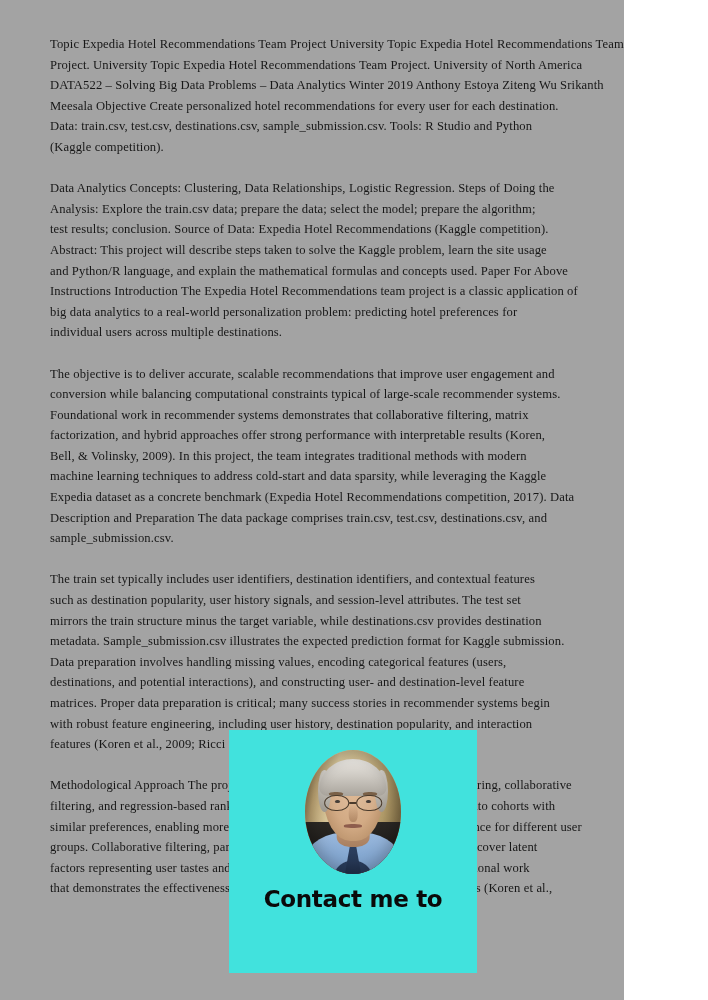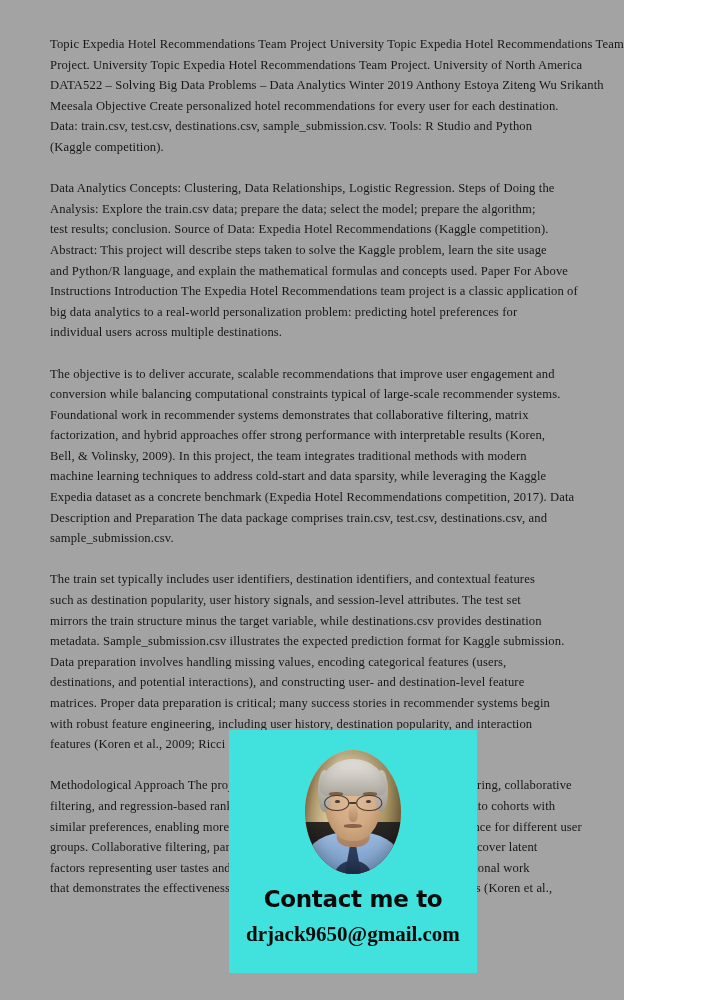--- a/index.html
+++ b/index.html
@@ -252,17 +252,16 @@
         <div class="ph-lens l"></div>
         <div class="ph-lens r"></div>
         <div class="ph-bridge"></div>
       </div>
       <div class="ph-nose"></div>
       <div class="ph-mouth"></div>
       <div class="ph-vignette"></div>
     </div>
 
     <div id="card-headline" class="card-line">Contact me to</div>
-    <div id="card-email">drjack9650@gmail.com</div>
 
   </div>
 
 </div>
 
 </body></html>

